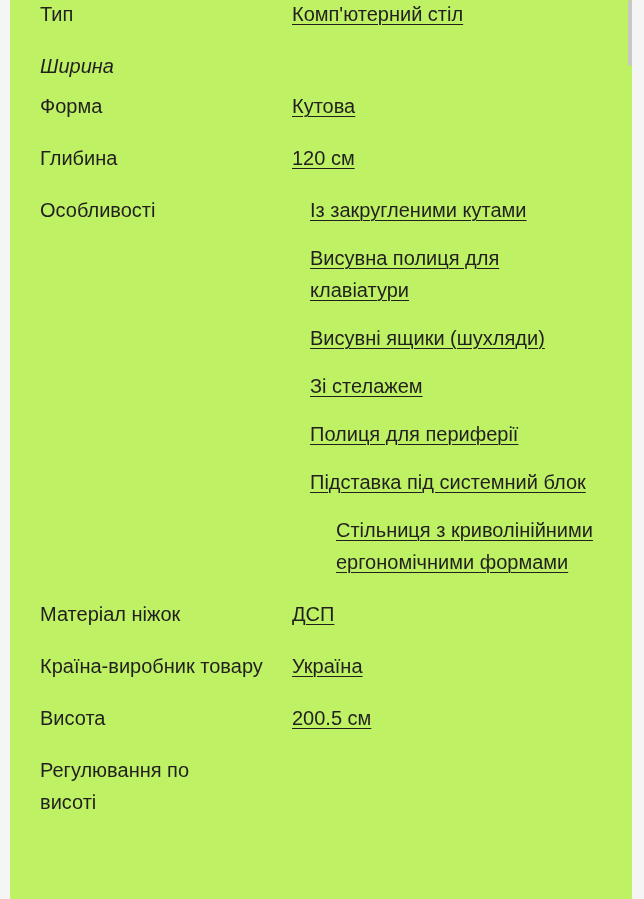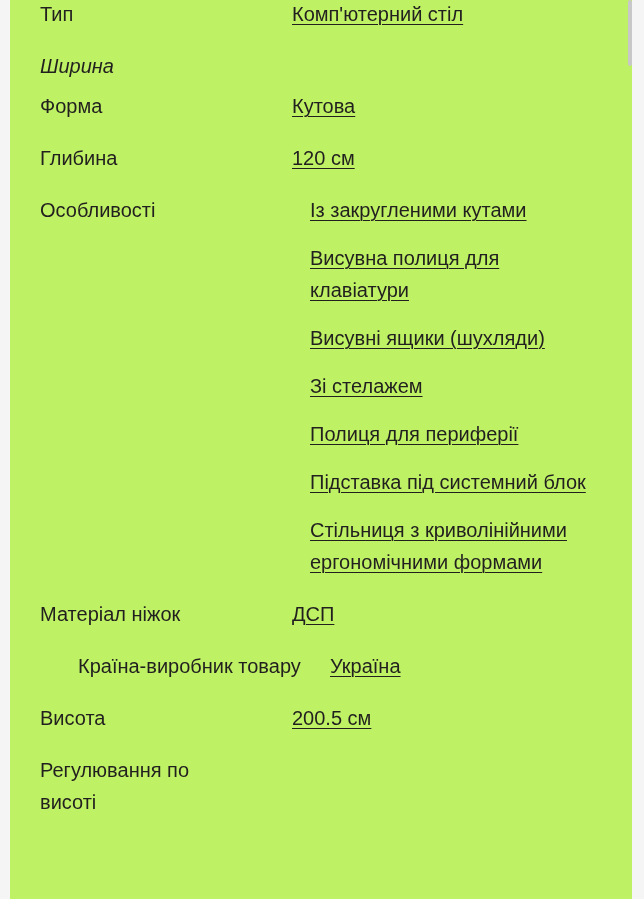--- a/index.html
+++ b/index.html
@@ -122,36 +122,36 @@
         </li>
         <li class="value-item">
           <a class="value-link">Зі стелажем</a>
         </li>
         <li class="value-item">
           <a class="value-link">Полиця для периферії</a>
         </li>
         <li class="value-item" style="width:280px;">
           <a class="value-link">Підставка під системний блок</a>
         </li>
-        <li class="value-item" style="width:300px;">
+        <li class="value-item" style="width:300px;margin-left:26px;">
           <a class="value-link">Стільниця з криволінійними ергономічними формами</a>
         </li>
       </ul>
     </div>
 
     <div class="row" style="margin-bottom:4px;">
       <div class="label">Матеріал ніжок</div>
       <ul class="values">
         <li class="value-item">
           <a class="value-link">ДСП</a>
         </li>
       </ul>
     </div>
 
-    <div class="row" style="margin-bottom:4px;margin-left:38px;">
+    <div class="row" style="margin-bottom:4px;">
       <div class="label" style="width:200px;flex:0 0 252px;">Країна-виробник товару</div>
       <ul class="values">
         <li class="value-item">
           <a class="value-link">Україна</a>
         </li>
       </ul>
     </div>
 
     <div class="row" style="margin-bottom:4px;">
       <div class="label">Висота</div>

